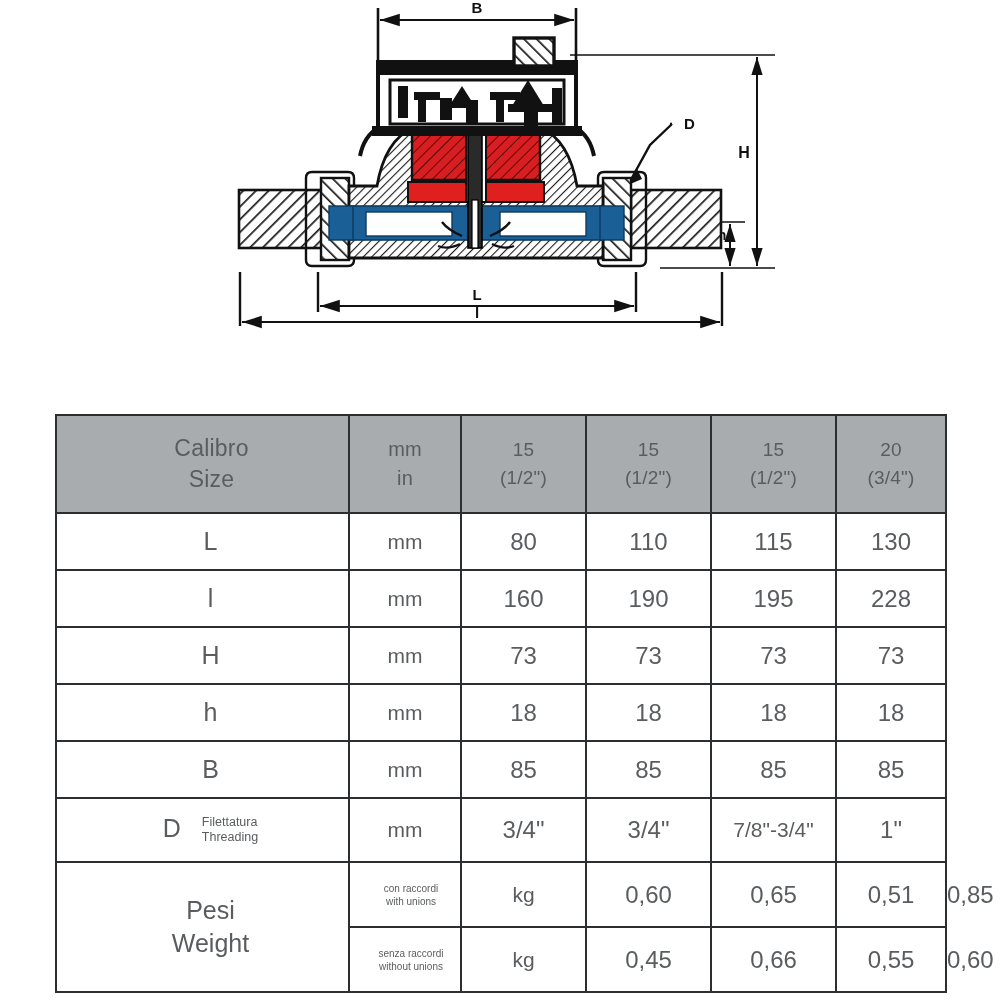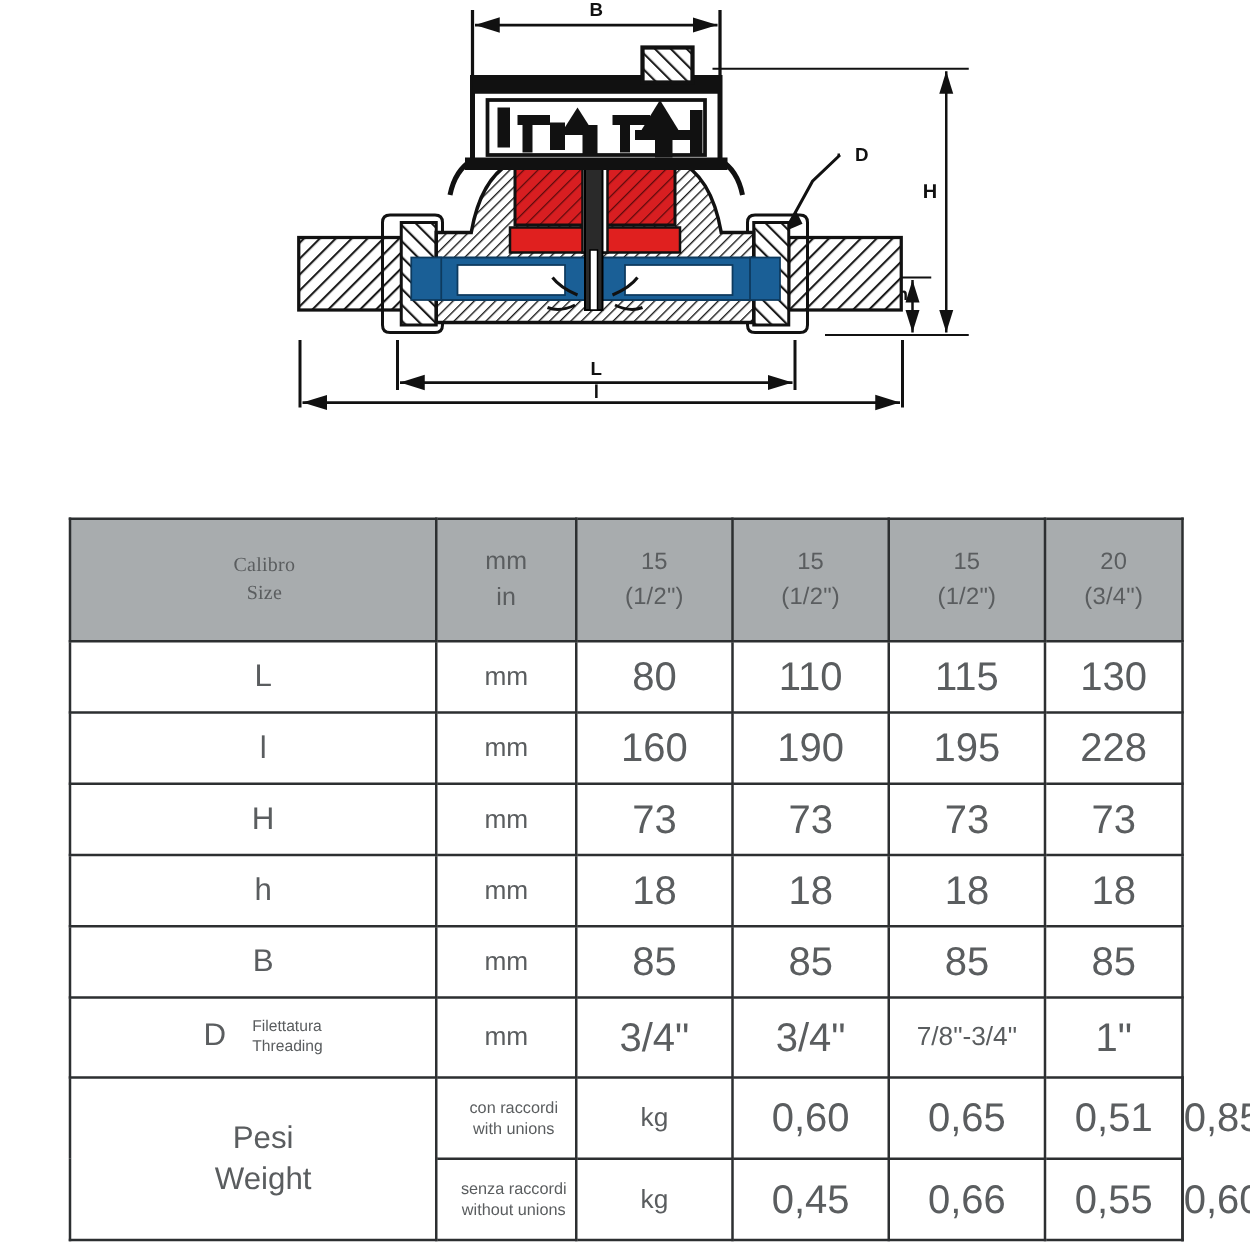--- a/index.html
+++ b/index.html
@@ -56,23 +56,22 @@
   thead th {
     background: #a8acae;
     color: #ffffff;
     font-weight: bold;
     height: 96px;
     letter-spacing: 0.2px;
   }
   th.hdr-size {
     text-align: left;
     padding-left: 18px !important;
-    font-size: 16px;
+    font-size: 23px;
     line-height: 1.35;
-    font-family: Liberation Serif, serif;
   }
   th.hdr-unit {
     font-size: 20px;
     line-height: 1.45;
   }
   th.hdr-val {
     font-size: 19px;
     line-height: 1.45;
   }
 
@@ -93,41 +92,41 @@
     margin-left: 14px;
     vertical-align: middle;
     color: #5a5d5f;
     text-align: left;
   }
   td.unit-cell {
     font-size: 21px;
     color: #5a5d5f;
   }
   td.val-cell {
-    font-size: 32px;
+    font-size: 24px;
     color: #5a5d5f;
   }
   td.val-cell.small {
     font-size: 21px;
   }
   tr.dim-row td { height: 55px; }
   tr.d-row td   { height: 62px; }
 
   td.pesi-cell {
     text-align: left;
     padding-left: 16px !important;
     font-size: 25px;
     line-height: 1.32;
     color: #4f5254;
     width: 155px;
   }
   td.variant-cell {
     text-align: left;
     padding-left: 12px !important;
-    font-size: 13px;
+    font-size: 10px;
     line-height: 1.3;
     color: #5a5d5f;
   }
   tr.weight-row td { height: 63px; }
 </style>
 </head>
 <body>
 
 <div id="drawing-area">
   <svg id="drawing-svg" width="1000" height="400" viewBox="0 0 1000 400">

